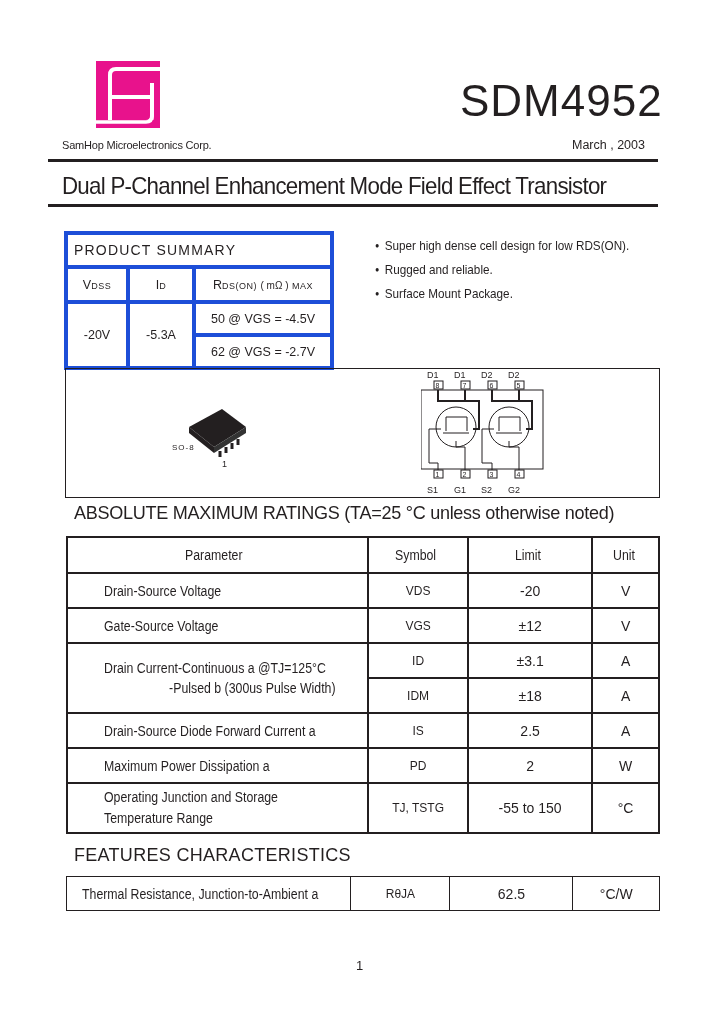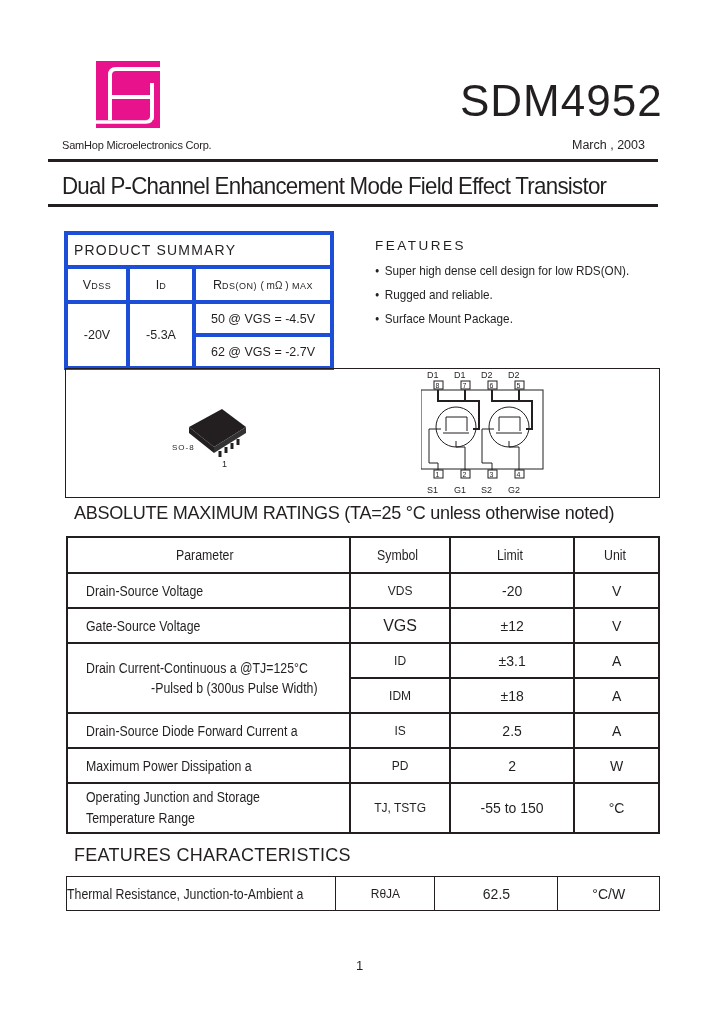--- a/index.html
+++ b/index.html
@@ -24,29 +24,29 @@
   .features { left:375px; top:238px; }
   .features .h { font-size:13.5px; letter-spacing:2.5px; margin-bottom:10px; }
   .features .it { font-size:13px; margin-bottom:9px; white-space:nowrap; transform:scaleX(0.9); transform-origin:left; }
   .features .it::before { content:"\25CF"; font-size:8px; margin-right:6px; position:relative; top:-2px; }
 
   .pkgbox { left:65px; top:368px; width:593px; height:128px; border:1px solid #231f20; }
 
   .amr-title { left:74px; top:502px; font-size:19px; letter-spacing:-0.3px; white-space:nowrap; transform:scaleX(0.95); transform-origin:left; }
   .amr { left:66px; top:536px; width:594px; font-size:14px; }
   .amr td { border:2px solid #231f20; text-align:center; padding:0; }
-  .amr td.p { text-align:left; padding-left:18px; }
+  .amr td.p { text-align:left; padding-left:36px; }
   .amr .hdrrow td { height:34px; }
   .amr tr.r td { height:33px; }
   .nar { display:inline-block; transform:scaleX(0.88); transform-origin:left; white-space:nowrap; }
 
   .th-title { left:74px; top:845px; font-size:18px; letter-spacing:0.3px; }
   .thr { left:66px; top:876px; width:594px; font-size:14px; }
   .thr td { border:1px solid #231f20; height:33px; text-align:center; padding:0; }
-  .thr td.p { text-align:left; padding-left:0; }
+  .thr td.p { text-align:left; padding-left:15px; }
   .pagenum { left:356px; top:958px; font-size:13px; }
 </style>
 </head>
 <body>
 
 <svg class="abs logo" viewBox="0 0 64 67">
   <rect x="0" y="0" width="64" height="67" fill="#e8128c"></rect>
   <path d="M20 8 H64" stroke="#fff" stroke-width="4" fill="none"></path>
   <path d="M20 8 Q14 8 14 14 V60" stroke="#fff" stroke-width="4" fill="none"></path>
   <path d="M14 36 H56" stroke="#fff" stroke-width="4" fill="none"></path>
@@ -77,21 +77,20 @@
     <td rowspan="2" style="text-align:center">-5.3A</td>
     <td style="text-align:center">50  @  VGS = -4.5V</td>
   </tr>
   <tr>
         <td style="text-align:center">62  @  VGS = -2.7V</td>
       </tr>
 </tbody>
   </table>
 
 <div class="abs features">
-  <div class="h">FEATURES</div>
   <div class="it">Super high dense cell design for low RDS(ON).</div>
   <div class="it">Rugged and reliable.</div>
   <div class="it">Surface Mount Package.</div>
 </div>
 
 <div class="abs pkgbox">
   <svg class="abs" style="left:118px;top:38px" width="70" height="60" viewBox="0 0 70 60">
     <polygon points="5,20 38,2 62,20 30,40" fill="#231f20"></polygon>
     <polygon points="5,20 30,40 30,46 5,26" fill="#231f20"></polygon>
     <polygon points="30,40 62,20 62,26 30,46" fill="#333"></polygon>
@@ -168,21 +167,21 @@
     <td><span class="nar">Unit</span></td>
   </tr>
   <tr class="r">
     <td class="p"><span class="nar">Drain-Source Voltage</span></td>
     <td style="font-size:12px">VDS</td>
     <td>-20</td>
     <td>V</td>
   </tr>
   <tr class="r">
     <td class="p"><span class="nar">Gate-Source Voltage</span></td>
-    <td style="font-size:16px">VGS</td>
+    <td style="font-size:12px">VGS</td>
     <td>±12</td>
     <td>V</td>
   </tr>
   <tr class="r">
     <td class="p" rowspan="2" style="line-height:20px">
       <span class="nar">Drain Current-Continuous a @TJ=125°C</span><br>
       <span class="nar" style="padding-left:74px">-Pulsed b (300us Pulse Width)</span>
     </td>
     <td style="font-size:12px">ID</td>
     <td>±3.1</td>

